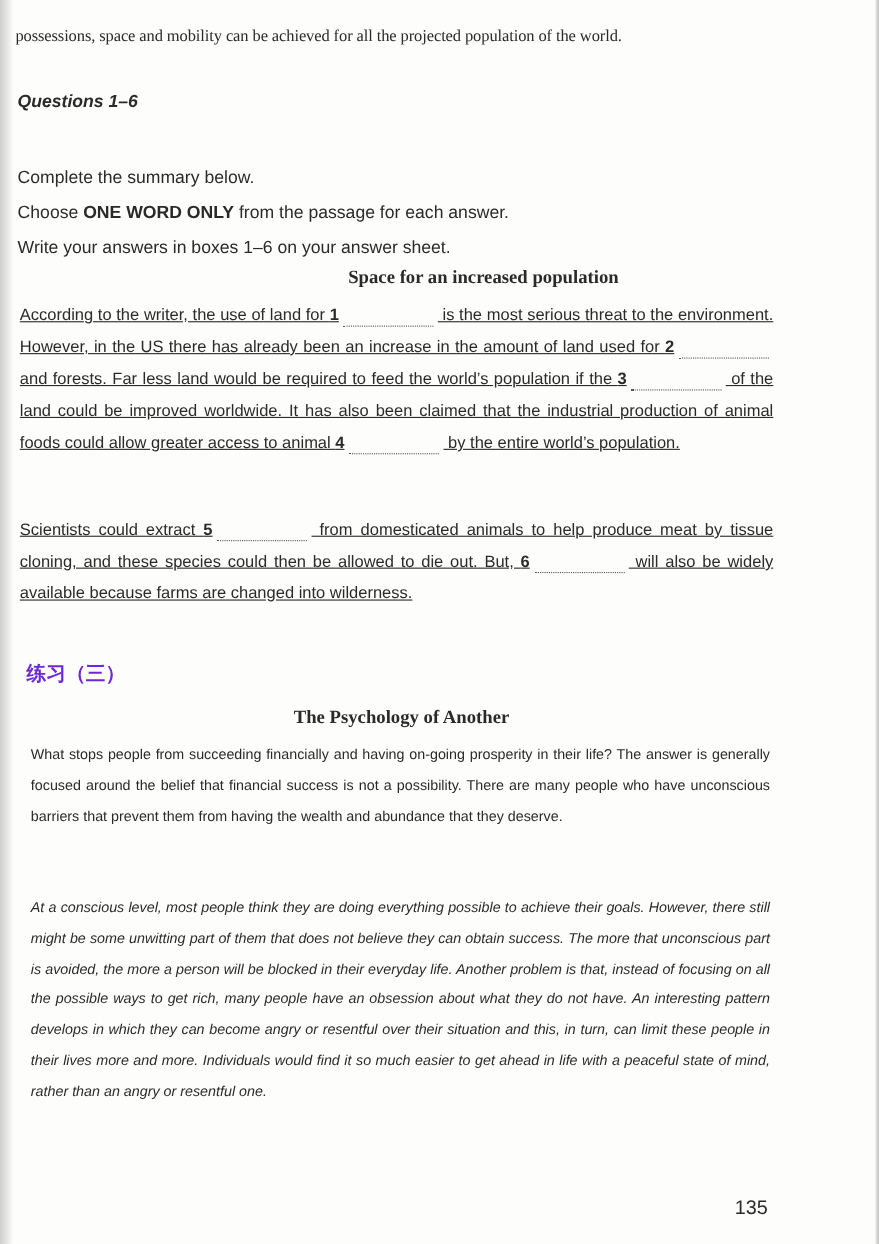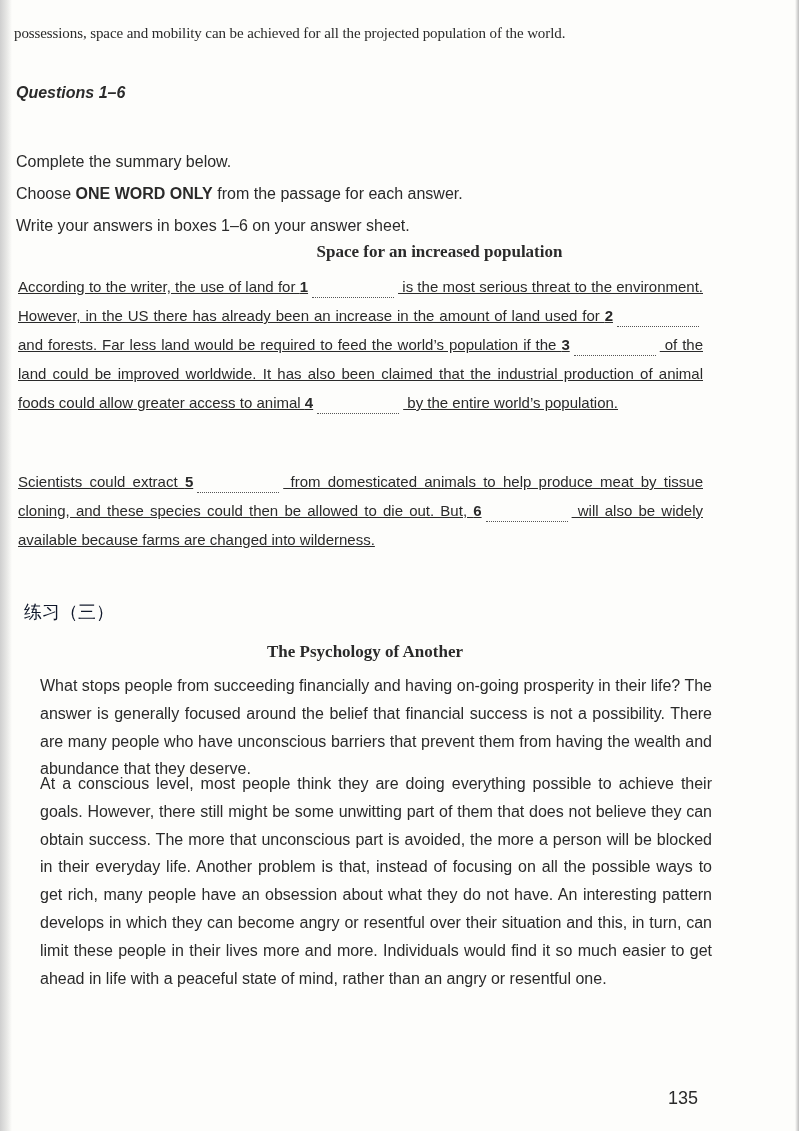--- a/index.html
+++ b/index.html
@@ -29,28 +29,28 @@
     position: absolute; left: 0; width: 799px; text-align: center; top: 242px;
     font-family: "Liberation Serif", serif; font-weight: bold; font-size: 17px; padding-left: 40px;
   }
   .para { position: absolute; left: 18px; width: 685px; font-size: 15px; line-height: 29px; text-align: justify; text-decoration: underline; }
   .para p { margin: 0; }
   .gap {
     display: inline-block; width: 82px; border-bottom: 1px dotted #555; height: 14px; vertical-align: -6px; margin: 0 4px;
   }
   .num { font-weight: bold; }
   .cn-heading {
-    position: absolute; left: 24px; top: 600px; font-size: 18px; font-weight: normal; color: #0f172a;
+    position: absolute; left: 24px; top: 600px; font-size: 18px; font-weight: bold; color: #6d28d9;
     font-family: "DejaVu Sans", sans-serif;
   }
   .psy-title {
     position: absolute; left: 0; width: 730px; text-align: center; top: 642px;
     font-family: "Liberation Serif", serif; font-weight: bold; font-size: 17px;
   }
-  .ps-para { position: absolute; left: 28px; width: 672px; font-size: 16px; line-height: 27.8px; text-align: justify; margin-left: 12px; }
+  .ps-para { position: absolute; left: 28px; width: 672px; font-size: 13px; line-height: 27.8px; text-align: justify; }
   .ps-para p { margin: 0; }
   .page-num { position: absolute; left: 668px; top: 1088px; font-size: 18px; }
 </style>
 </head>
 <body>
 
 <div class="spine"></div>
 <div class="rightedge"></div>
 
 <div class="line" style="top:25px;font-family:Liberation Serif, serif;">possessions, space and mobility can be achieved for all the projected population of the world.</div>
@@ -70,17 +70,17 @@
   <p><span>Scientists could extract </span><span class="num">5</span><span class="gap"></span><span> from domesticated animals to help produce meat by tissue cloning, and these species could then be allowed to die out. But, </span><span class="num">6</span><span class="gap"></span><span> will also be widely available because farms are changed into wilderness.</span></p>
 </div>
 
 <div class="cn-heading">练习（三）</div>
 
 <div class="psy-title">The Psychology of Another</div>
 
 <div class="ps-para" style="top:672px;">
   <p>What stops people from succeeding financially and having on-going prosperity in their life? The answer is generally focused around the belief that financial success is not a possibility. There are many people who have unconscious barriers that prevent them from having the wealth and abundance that they deserve.</p>
 </div>
-<div class="ps-para" style="top:770px;">
+<div class="ps-para" style="top:811px;font-style:italic;">
   <p>At a conscious level, most people think they are doing everything possible to achieve their goals. However, there still might be some unwitting part of them that does not believe they can obtain success. The more that unconscious part is avoided, the more a person will be blocked in their everyday life. Another problem is that, instead of focusing on all the possible ways to get rich, many people have an obsession about what they do not have. An interesting pattern develops in which they can become angry or resentful over their situation and this, in turn, can limit these people in their lives more and more. Individuals would find it so much easier to get ahead in life with a peaceful state of mind, rather than an angry or resentful one.</p>
 </div>
 
 <div class="page-num">135</div>
 
 </body></html>

